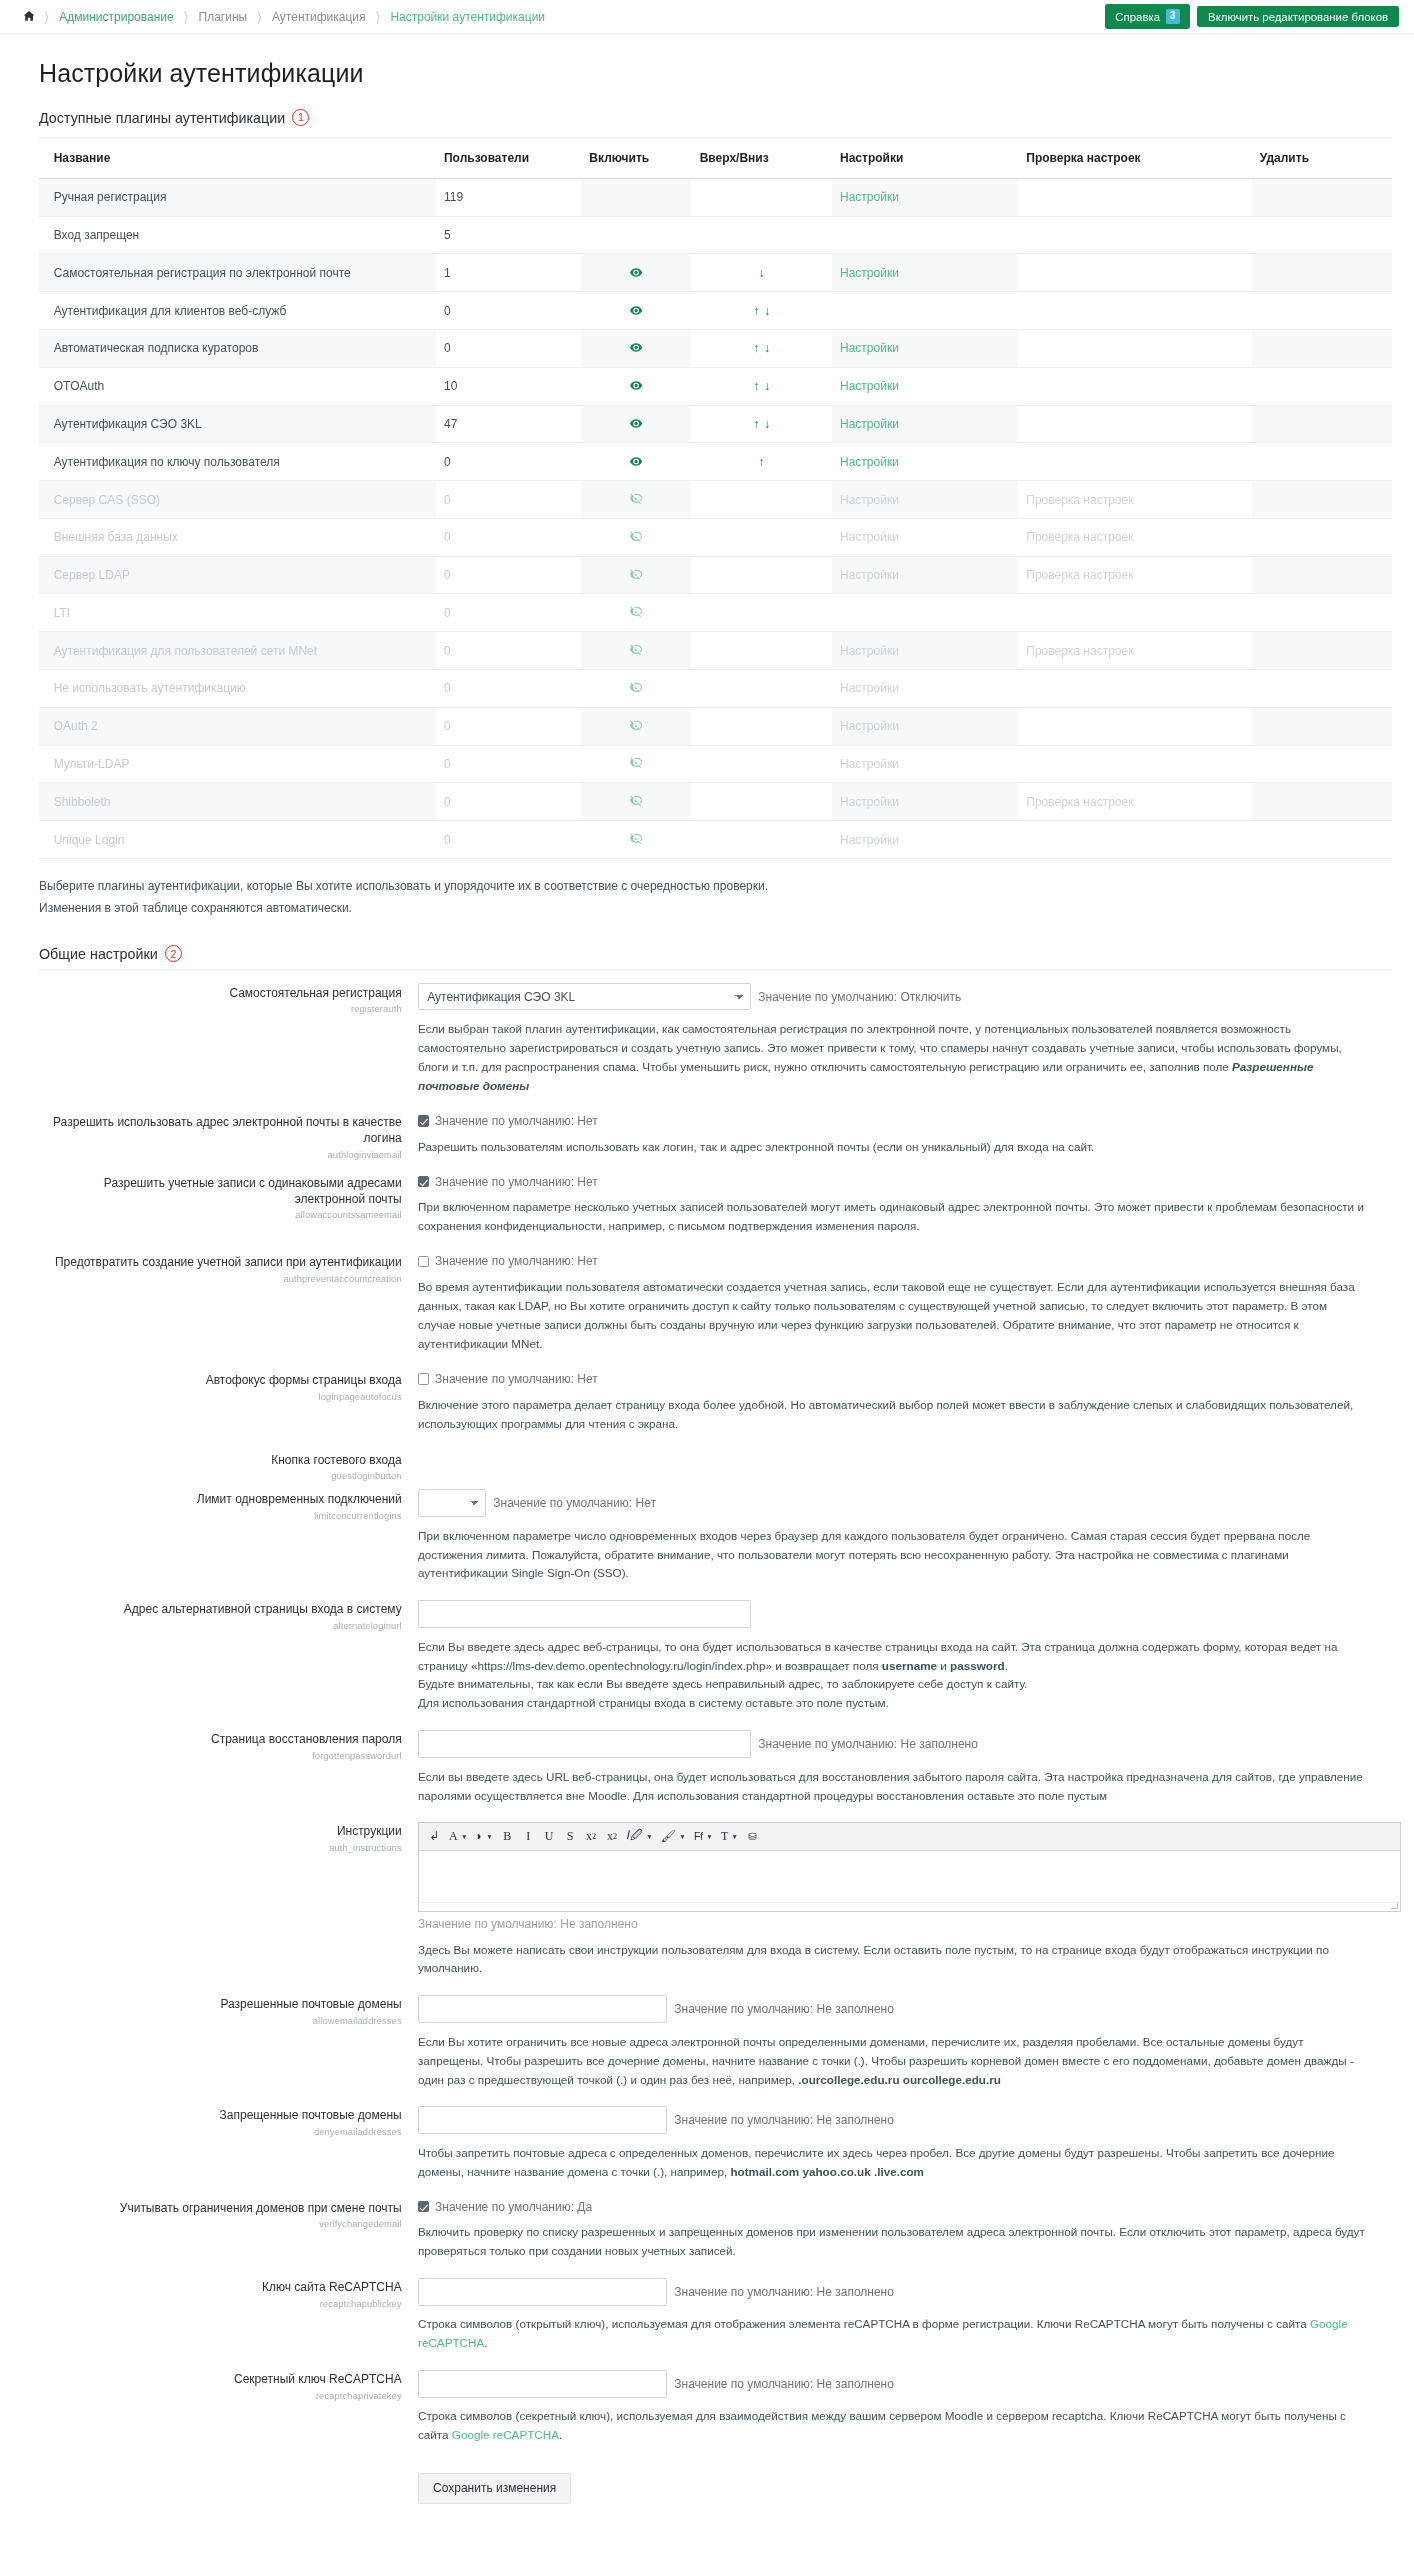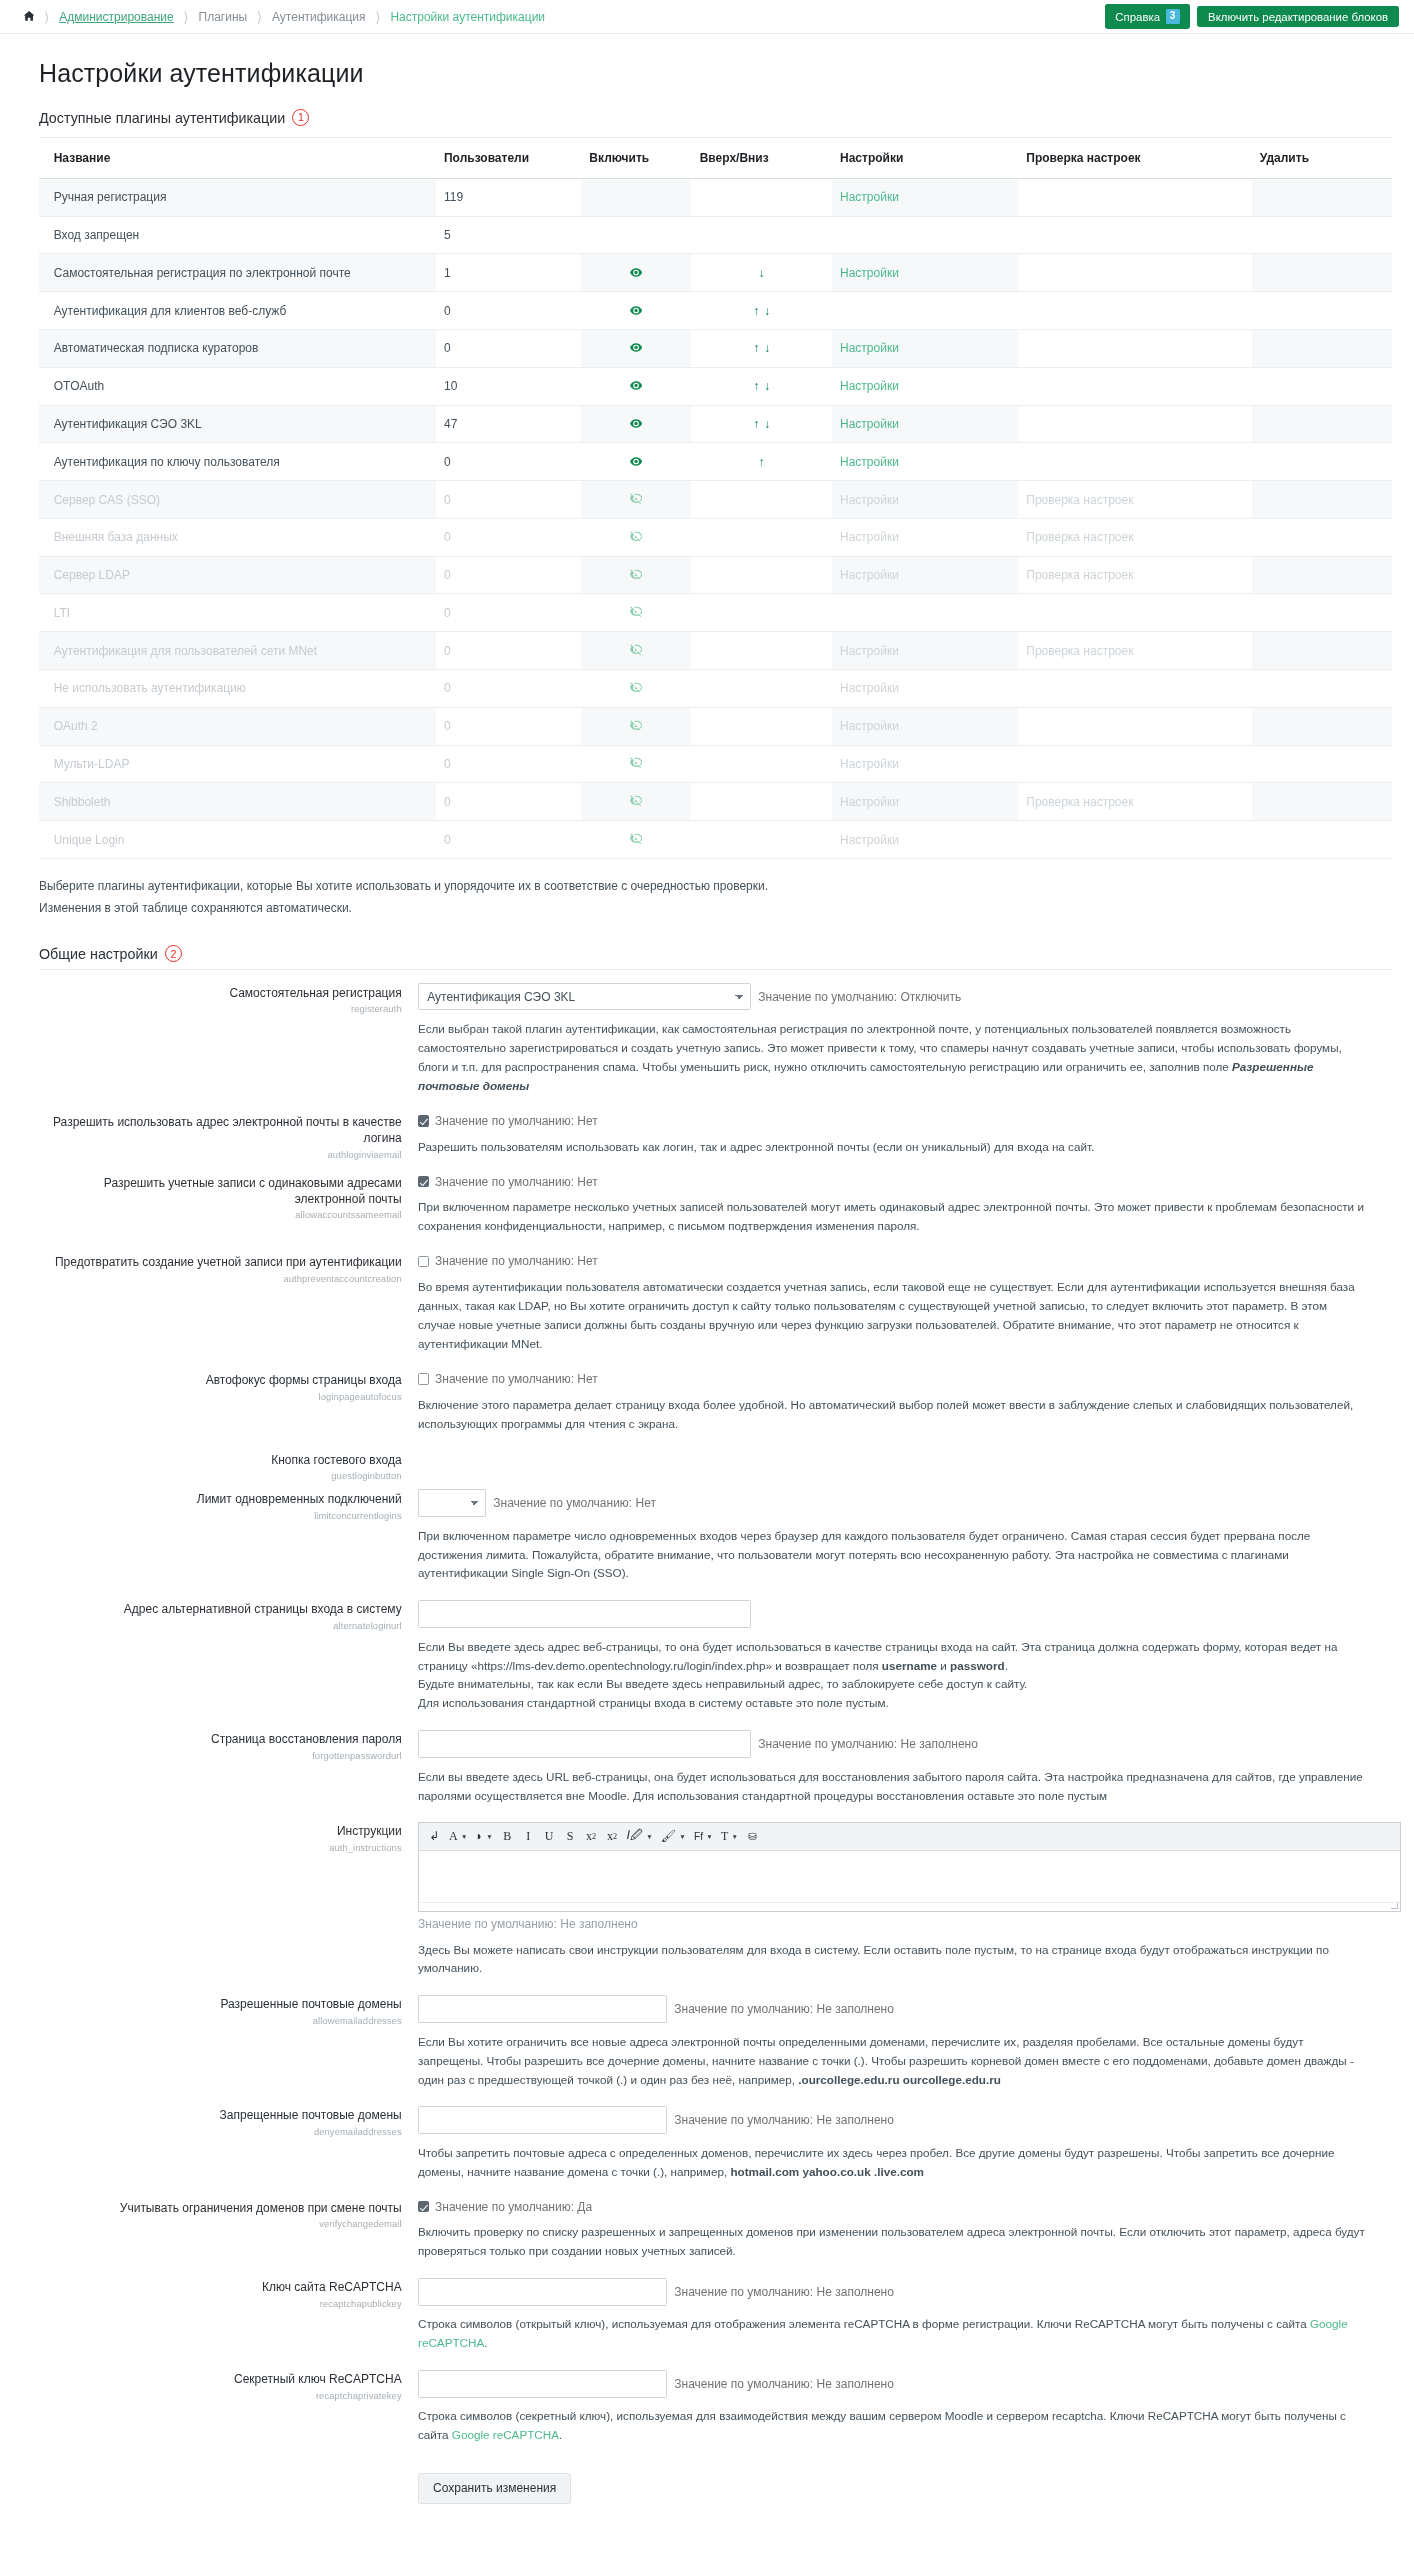--- a/index.html
+++ b/index.html
@@ -29,21 +29,21 @@
     gap: 0;
     flex: 1;
     font-size: 12px;
   }
   .crumb {
     color: #868e96;
     white-space: nowrap;
     padding: 0 2.4px;
   }
   .crumb.link { color: #3fa57c; }
-  .crumb.link.active-ul { text-decoration: underline; }
+  .crumb.link.active-ul { }
   .crumb.current { color: #4cb98b; }
   .crumb-sep {
     color: #c9ced3;
     font-size: 14px;
     font-weight: 300;
     padding: 0 7.3px;
     line-height: 1;
   }
   .home-icon {
     display: inline-flex;

